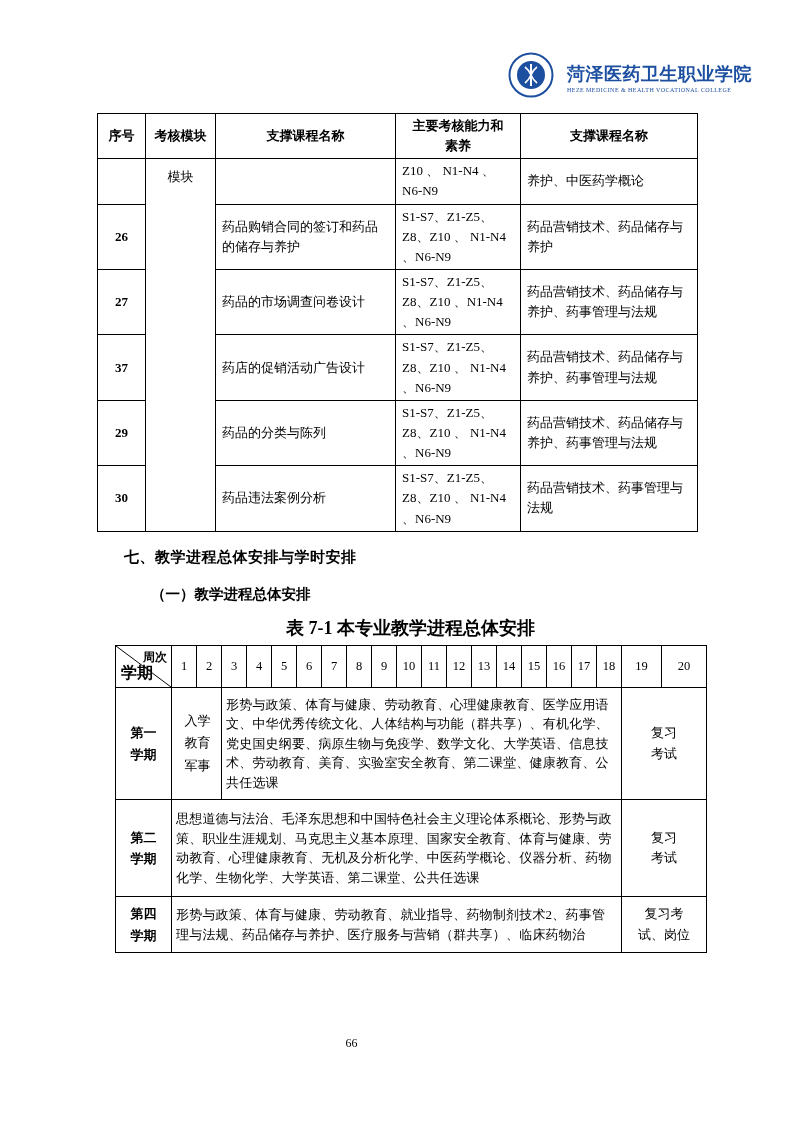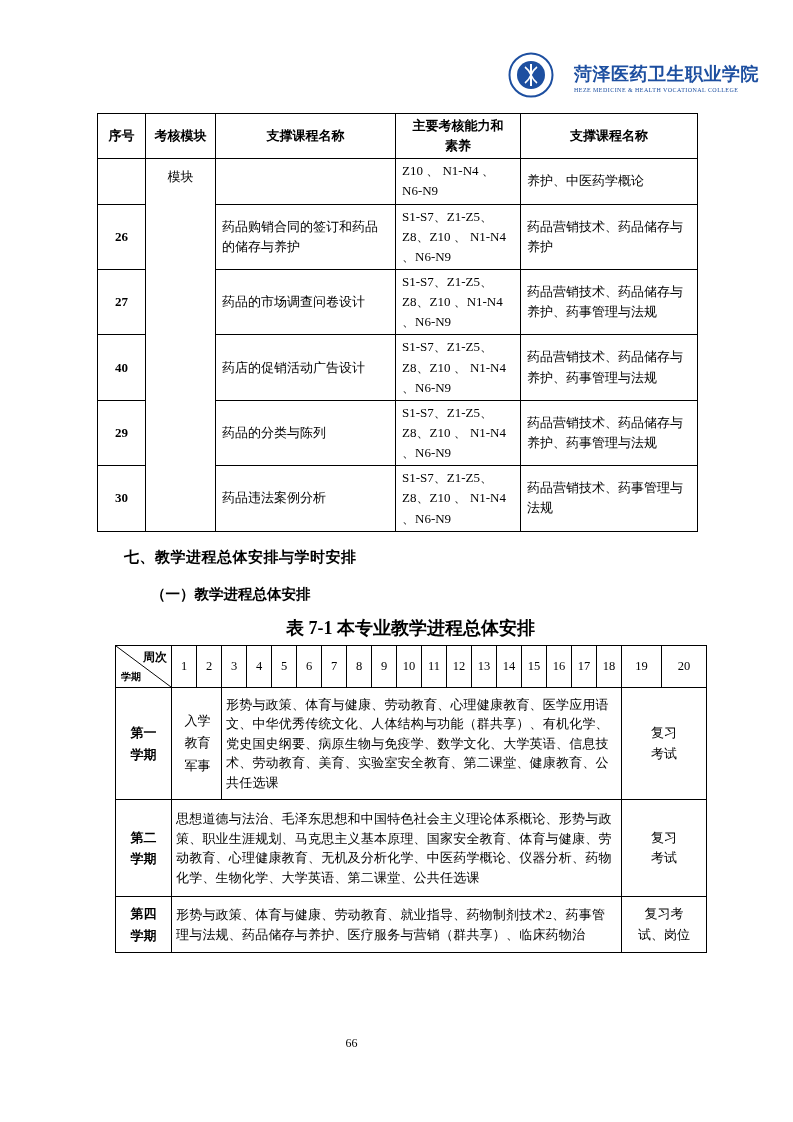--- a/index.html
+++ b/index.html
@@ -3,21 +3,21 @@
 <meta charset="utf-8">
 <style>
   * { margin:0; padding:0; box-sizing:border-box; }
   html,body { background:#ffffff; }
   body {
     width:793px; height:1122px; position:relative; overflow:hidden;
     font-family:"Liberation Serif","DejaVu Serif",serif; color:#000;
   }
 
   
-  .logo { position:absolute; left:508px; top:52px; display:flex; align-items:center; gap:20px; }
+  .logo { position:absolute; left:508px; top:52px; display:flex; align-items:center; gap:13px; }
   .logo-text { display:flex; flex-direction:column; }
   .logo-cn { font-size:18px; font-weight:bold; color:#1d4fa0; letter-spacing:0.5px; white-space:nowrap; }
   .logo-en { font-size:6px; color:#1d4fa0; letter-spacing:0.45px; margin-top:1px; white-space:nowrap; }
 
   
   table { border-collapse:collapse; table-layout:fixed; }
   td { border:1px solid #000; }
 
   
   .t1 { position:absolute; left:97px; top:113px; width:600px; font-size:13px; }
@@ -34,21 +34,21 @@
   .sub-heading { position:absolute; left:151px; top:585px; font-size:14.5px; font-weight:600; }
   .tbl-caption { position:absolute; left:115px; top:616px; width:591px; text-align:center; font-size:18px; font-weight:bold; }
 
   
   .t2 { position:absolute; left:115px; top:645px; width:591px; font-size:13px; }
   .t2 td { padding:1px 4px; vertical-align:middle; }
   .t2 .week { text-align:center; font-size:12.5px; padding:0; }
   .corner { position:relative; padding:0; }
   .corner svg { position:absolute; left:0; top:0; width:100%; height:100%; }
   .corner-top { position:absolute; top:3px; right:4px; font-size:12px; font-weight:bold; }
-  .corner-bottom { position:absolute; bottom:3px; left:5px; font-size:10px; font-weight:bold; }
+  .corner-bottom { position:absolute; bottom:3px; left:5px; font-size:16px; font-weight:bold; }
   .sem { text-align:center; font-weight:bold; padding:0; }
   .sem span { display:inline-block; width:30px; line-height:1.65; }
   .intro { text-align:center; padding:0; }
   .intro span { display:inline-block; width:28px; line-height:1.7;text-align:right; }
   .content { text-align:left; line-height:19.5px; padding:3px 5px; letter-spacing:0.2px; }
   .exam { text-align:center; padding:0; line-height:1.55; }
   .exam .w34 { display:inline-block; width:34px; }
   .exam .w62 { display:inline-block; width:62px; }
 
   
@@ -102,21 +102,21 @@
     <td class="c-ability">S1-S7、Z1-Z5、Z8、Z10 、 N1-N4 、N6-N9</td>
     <td class="c-courses">药品营销技术、药品储存与养护</td>
   </tr>
   <tr style="height:65px">
     <td class="c-no">27</td>
     <td class="c-project">药品的市场调查问卷设计</td>
     <td class="c-ability">S1-S7、Z1-Z5、Z8、Z10 、N1-N4 、N6-N9</td>
     <td class="c-courses">药品营销技术、药品储存与养护、药事管理与法规</td>
   </tr>
   <tr style="height:65px">
-    <td class="c-no">40</td>
+    <td class="c-no">37</td>
     <td class="c-project">药店的促销活动广告设计</td>
     <td class="c-ability">S1-S7、Z1-Z5、Z8、Z10 、 N1-N4 、N6-N9</td>
     <td class="c-courses">药品营销技术、药品储存与养护、药事管理与法规</td>
   </tr>
   <tr style="height:62px">
     <td class="c-no">29</td>
     <td class="c-project">药品的分类与陈列</td>
     <td class="c-ability">S1-S7、Z1-Z5、Z8、Z10 、 N1-N4 、N6-N9</td>
     <td class="c-courses">药品营销技术、药品储存与养护、药事管理与法规</td>
   </tr>

